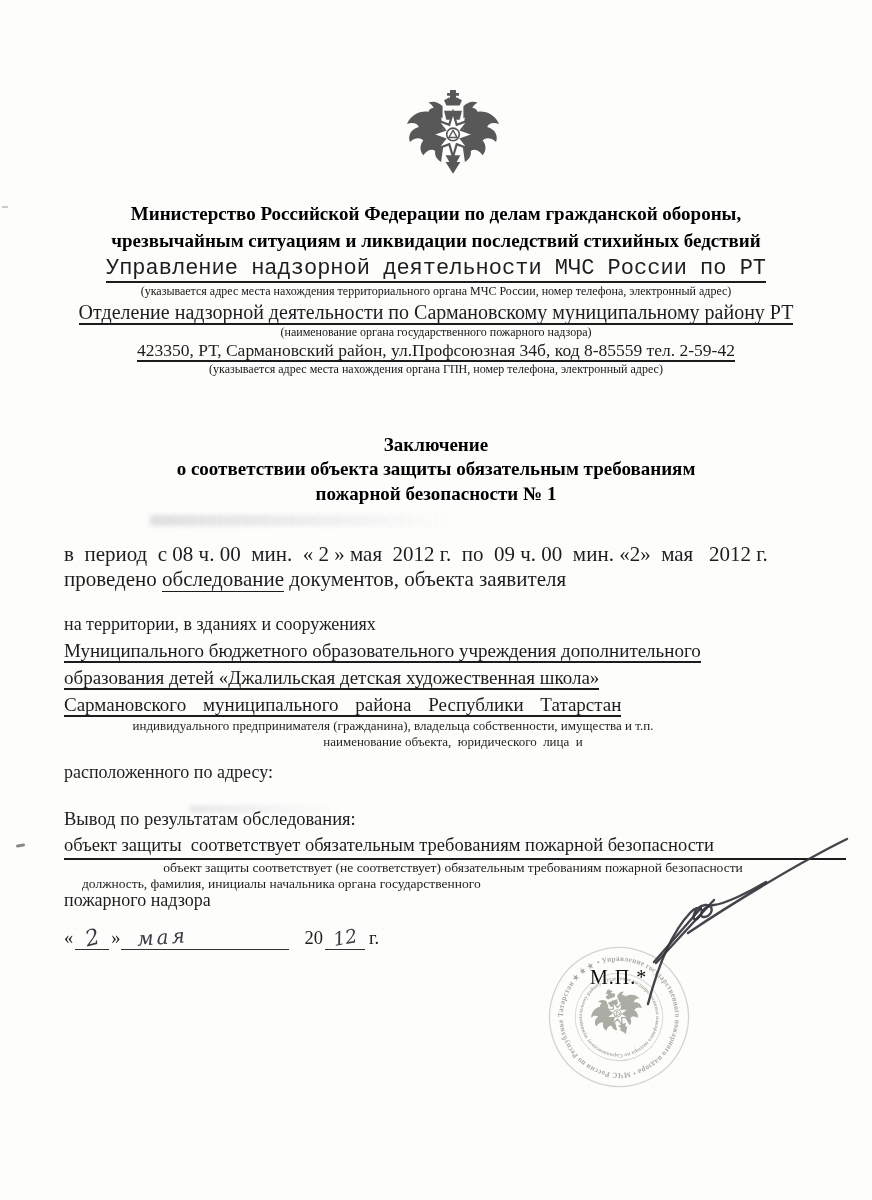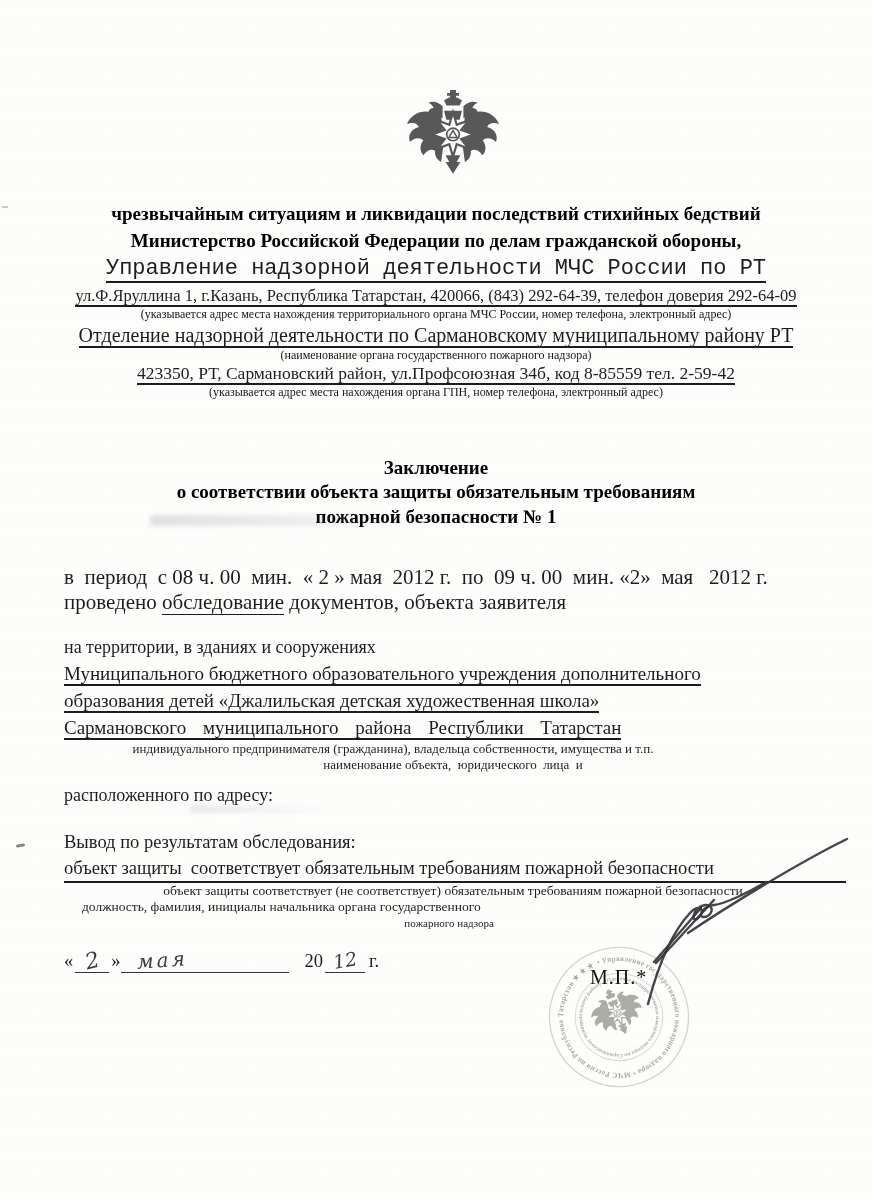--- a/index.html
+++ b/index.html
@@ -44,21 +44,21 @@
   .addr-val{flex:1;border-bottom:1.8px solid #1c1c1c;white-space:pre-wrap;}
   .concl-label{margin-top:22px;font-size:18.5px;line-height:25px;}
   .concl-value{font-size:18.5px;line-height:26px;border-bottom:2px solid #1c1c1c;margin-right:-4px;white-space:pre-wrap;}
   .concl-note{font-size:13.5px;line-height:16px;text-align:center;}
 
   .sigrow{margin-top:8px;display:flex;align-items:baseline;font-size:18.5px;line-height:24px;}
   .sig-official{border-bottom:2px solid #1c1c1c;white-space:pre-wrap;}
   .sig-rule{flex:1;margin-left:48px;border-bottom:2px solid #222;position:relative;height:24px;}
   .podpis{position:absolute;top:26px;left:38%;font-size:14px;color:#161616;}
   .sig-note1{font-size:13.5px;line-height:16px;padding-left:18px;}
-  .sig-note2{font-size:11px;line-height:16px;width:430px;text-align:right;}
+  .sig-note2{font-size:18px;line-height:16px;width:430px;text-align:left;}
 
   .daterow{margin-top:16px;display:flex;align-items:baseline;font-size:18.5px;}
   .cell-day{width:34px;border-bottom:1.7px solid #333;text-align:center;margin:0 2px;}
   .cell-month{width:152px;border-bottom:1.7px solid #333;padding-left:16px;margin-right:16px;}
   .cell-year{width:40px;border-bottom:1.7px solid #333;text-align:center;margin:0 4px 0 2px;}
   .hand{font-family:"DejaVu Serif",serif;font-style:italic;color:#3b3c44;display:inline-block;}
   .hand-day{font-size:22px;transform:rotate(-14deg) translateY(1px);}
   .hand-month{font-size:20px;letter-spacing:3px;transform:rotate(-4deg);}
   .hand-year{font-size:19px;transform:rotate(-10deg);}
 
@@ -103,24 +103,23 @@
 
 <div class="page">
 
   <div class="emblem">
     <svg viewBox="0 0 140 124">
         <use href="#eagle"></use>
       </svg>
   </div>
 
   <div class="hdr">
+    <div class="h-bold">Министерство Российской Федерации по делам гражданской обороны,</div>
     <div class="h-bold">чрезвычайным ситуациям и ликвидации последствий стихийных бедствий</div>
-    <div class="h-bold">Министерство Российской Федерации по делам гражданской обороны,</div>
     <div class="h-u-wrap h-dep"><span class="u">Управление надзорной деятельности МЧС России по РТ</span></div>
-    <div class="h-addr"><span class="u">ул.Ф.Яруллина 1, г.Казань, Республика Татарстан, 420066, (843) 292-64-39, телефон доверия 292-64-09</span></div>
     <div class="h-note">(указывается адрес места нахождения территориального органа МЧС России, номер телефона, электронный адрес)</div>
     <div class="h-div"><span class="u">Отделение надзорной деятельности по Сармановскому муниципальному району РТ</span></div>
     <div class="h-note">(наименование органа государственного пожарного надзора)</div>
     <div class="h-divaddr"><span class="u">423350, РТ, Сармановский район, ул.Профсоюзная 34б, код 8-85559 тел. 2-59-42</span></div>
     <div class="h-note">(указывается адрес места нахождения органа ГПН, номер телефона, электронный адрес)</div>
   </div>
 
   <div class="title">
     <div>Заключение</div>
     <div>о соответствии объекта защиты обязательным требованиям</div>

